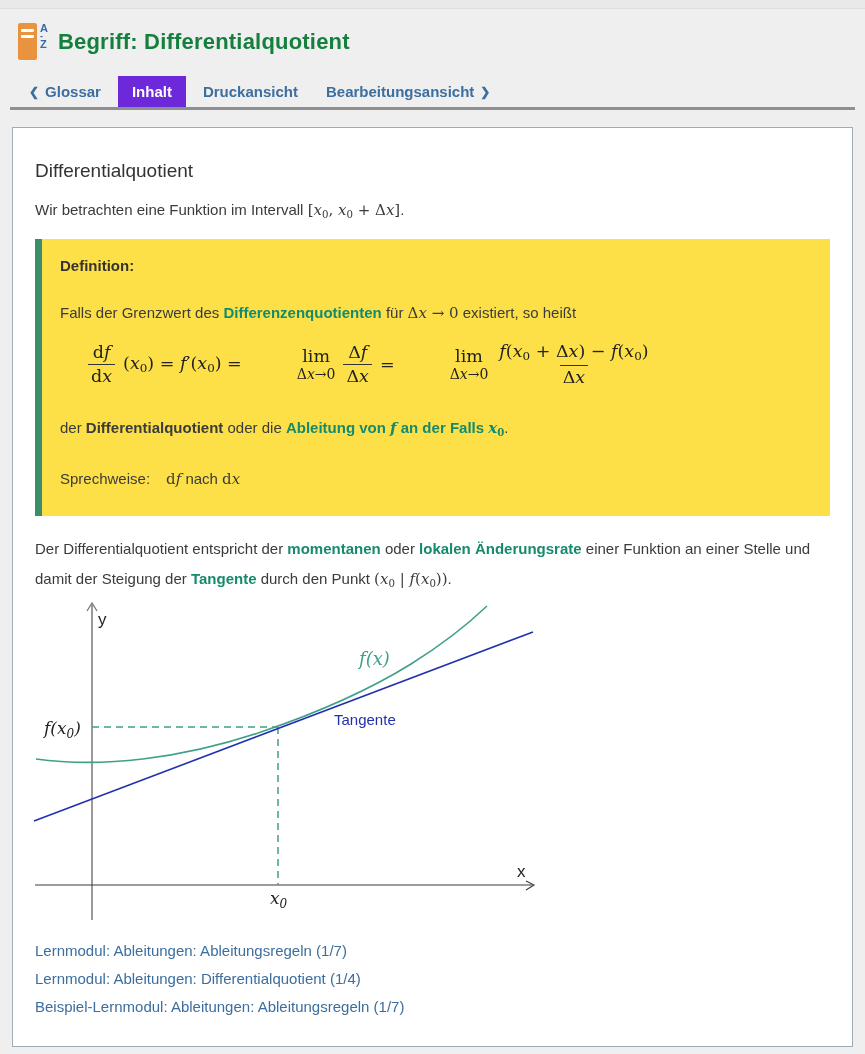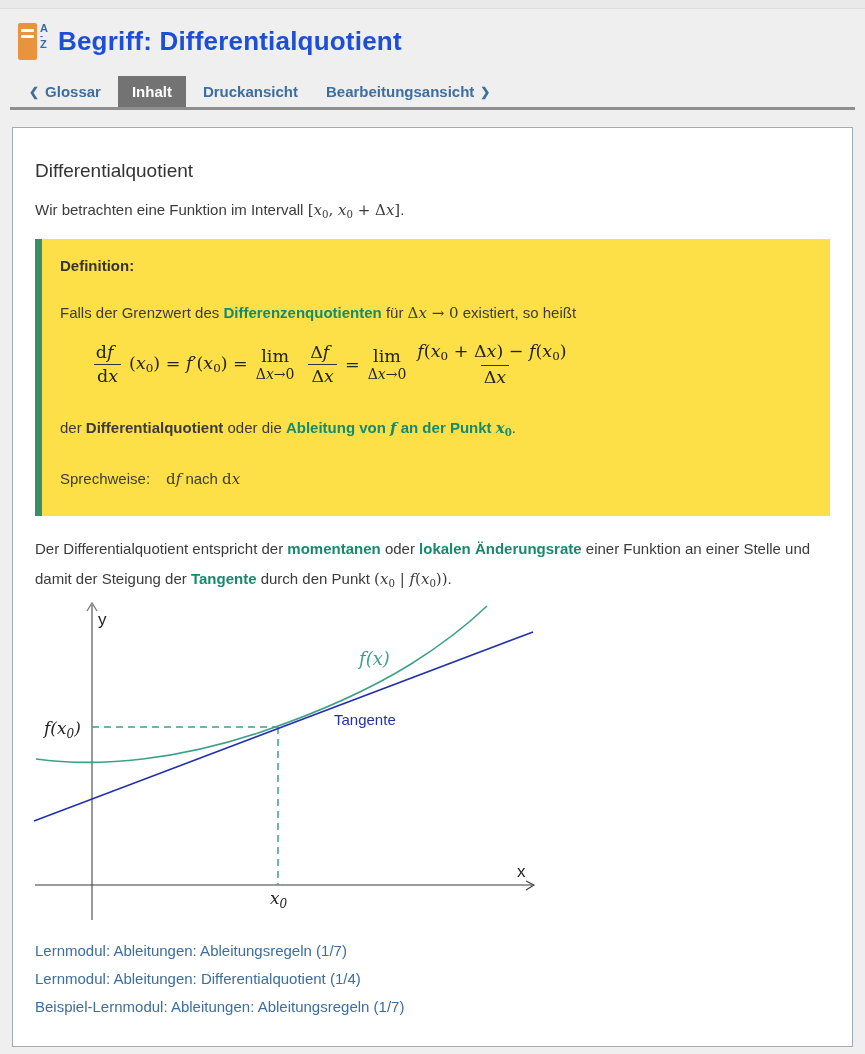--- a/index.html
+++ b/index.html
@@ -12,49 +12,49 @@
   .topband{height:8px;background:#e9e9e9;border-bottom:1px solid #dedede;}
   
   .header{display:flex;align-items:center;padding:14px 18px 0 18px;}
   .glossicon{display:flex;align-items:flex-start;}
   .icon-bar{width:19px;height:37px;background:#e9933f;border-radius:2px;position:relative;}
   .icon-bar::before,.icon-bar::after{content:"";position:absolute;left:3px;right:3px;height:2.5px;background:#fff;border-radius:1px;}
   .icon-bar::before{top:6px;}
   .icon-bar::after{top:12px;}
   .icon-letters{display:flex;flex-direction:column;align-items:flex-start;margin-left:3px;color:#3a68a8;font-weight:bold;font-size:11px;line-height:1;}
   .icon-letters .dash{font-size:9px;line-height:0.6;}
-  .page-title{margin-left:10px;font-size:26px;font-weight:600;color:#1d4ed8;letter-spacing:0.2px;}
+  .page-title{margin-left:10px;font-size:22px;font-weight:600;color:#15803d;letter-spacing:0.2px;}
   
   .nav{margin:16px 10px 0 10px;padding-left:8px;display:flex;align-items:flex-end;gap:6px;border-bottom:3px solid #8f8f8f;}
   .nav a{text-decoration:none;color:#3c6e9f;font-weight:600;font-size:15px;display:inline-flex;align-items:center;gap:6px;padding:7px 11px;cursor:pointer;}
   .nav .chev{font-size:12px;line-height:1;}
-  .nav .tab-active{background:#737373;color:#fff;padding:7px 14px;}
+  .nav .tab-active{background:#6d28d9;color:#fff;padding:7px 14px;}
   
   .card{margin:17px 12px 12px 12px;background:#fff;border:1px solid #9fabb5;padding:22px 22px 30px 22px;}
   .card h1{font-size:19px;font-weight:400;color:#333;margin:10px 0 16px 0;}
   .para{line-height:1.55;}
   
   .defbox{margin:16px 0 18px 0;background:#fde047;border-left:7px solid #3a8f6a;padding:18px 35px 26px 18px;}
   .defbox .deflabel{font-weight:bold;color:#333;}
   .defbox .defline{margin-top:28px;line-height:1.5;}
   
   .seg.b{font-weight:bold;}
   .seg.g{font-weight:bold;color:#168a6d;}
   .seg.mi{font-family:"DejaVu Serif",serif;font-style:italic;}
   .seg.mr{font-family:"DejaVu Serif",serif;}
   .seg.sub{font-family:"DejaVu Serif",serif;font-size:0.68em;vertical-align:-0.28em;}
   .seg.gmi{font-family:"DejaVu Serif",serif;font-style:italic;font-weight:bold;color:#168a6d;}
   .seg.gsub{font-family:"DejaVu Serif",serif;font-size:0.68em;vertical-align:-0.28em;font-weight:bold;color:#168a6d;}
   .seg.sp{margin-left:16px;}
   
   .formula{display:flex;align-items:center;gap:8px;margin:16px 0 4px 28px;font-size:17.5px;color:#222;font-family:"DejaVu Serif",serif;}
   .frac{display:inline-flex;flex-direction:column;align-items:center;line-height:1.3;}
-  .frac .den{border-top:1.3px solid #333;padding:0 3px;margin-left:6px;}
+  .frac .den{border-top:1.3px solid #333;padding:0 3px;}
   .frac .num{padding:0 3px;}
-  .limwrap{display:inline-flex;flex-direction:column;align-items:center;line-height:1.05;}
+  .limwrap{display:inline-flex;flex-direction:column;align-items:center;line-height:1.05;margin-left:47px;}
   .limsub{font-size:14px;margin-top:1px;}
   
   .p2{margin:18px 0 2px 0;line-height:2.0;}
   
   .graphwrap{margin-left:-4px;margin-top:6px;}
   
   .resources{margin-top:16px;}
   .res-intro{margin-bottom:4px;}
   .res-link{display:block;margin-top:10px;color:#3c6e9f;text-decoration:none;line-height:1.2;cursor:pointer;}
 </style>
@@ -115,21 +115,21 @@
       <span class="limwrap">
         <span>lim</span>
         <span class="limsub"><span class="seg mr">Δ</span><span class="seg mi">x</span><span class="seg mr">→0</span></span>
       </span>
       <span class="frac">
         <span class="num"><span class="seg mi">f</span><span class="seg mr">(</span><span class="seg mi">x</span><span class="seg sub">0</span><span class="seg mr"> + Δ</span><span class="seg mi">x</span><span class="seg mr">) − </span><span class="seg mi">f</span><span class="seg mr">(</span><span class="seg mi">x</span><span class="seg sub">0</span><span class="seg mr">)</span></span>
         <span class="den"><span class="seg mr">Δ</span><span class="seg mi">x</span></span>
       </span>
     </div>
 
-    <div class="defline"><span class="seg t">der </span><span class="seg b">Differentialquotient</span><span class="seg t"> oder die </span><span class="seg g">Ableitung von </span><span class="seg gmi">f</span><span class="seg g"> an der Punkt </span><span class="seg gmi">x</span><span class="seg gsub">0</span><span class="seg t">.</span></div>
+    <div class="defline"><span class="seg t">der </span><span class="seg b">Differentialquotient</span><span class="seg t"> oder die </span><span class="seg g">Ableitung von </span><span class="seg gmi">f</span><span class="seg g"> an der Falls </span><span class="seg gmi">x</span><span class="seg gsub">0</span><span class="seg t">.</span></div>
     <div class="defline"><span class="seg t">Sprechweise:</span><span class="seg mr sp">d</span><span class="seg mi">f</span><span class="seg t"> nach </span><span class="seg mr">d</span><span class="seg mi">x</span></div>
   </div>
 
   <div class="para p2"><span class="seg t">Der Differentialquotient entspricht der </span><span class="seg g">momentanen</span><span class="seg t"> oder </span><span class="seg g">lokalen Änderungsrate</span><span class="seg t"> einer Funktion an einer Stelle und damit der Steigung der </span><span class="seg g">Tangente</span><span class="seg t"> durch den Punkt </span><span class="seg mr">(</span><span class="seg mi">x</span><span class="seg sub">0</span><span class="seg mr"> | </span><span class="seg mi">f</span><span class="seg mr">(</span><span class="seg mi">x</span><span class="seg sub">0</span><span class="seg mr">))</span><span class="seg t">.</span></div>
 
   <div class="graphwrap">
     <svg width="520" height="322" viewBox="0 0 520 322">
 
       <line x1="61" y1="4" x2="61" y2="319" stroke="#787878" stroke-width="1.5"></line>
       <polyline points="56,10 61,2 66,10" fill="none" stroke="#787878" stroke-width="1.3"></polyline>

